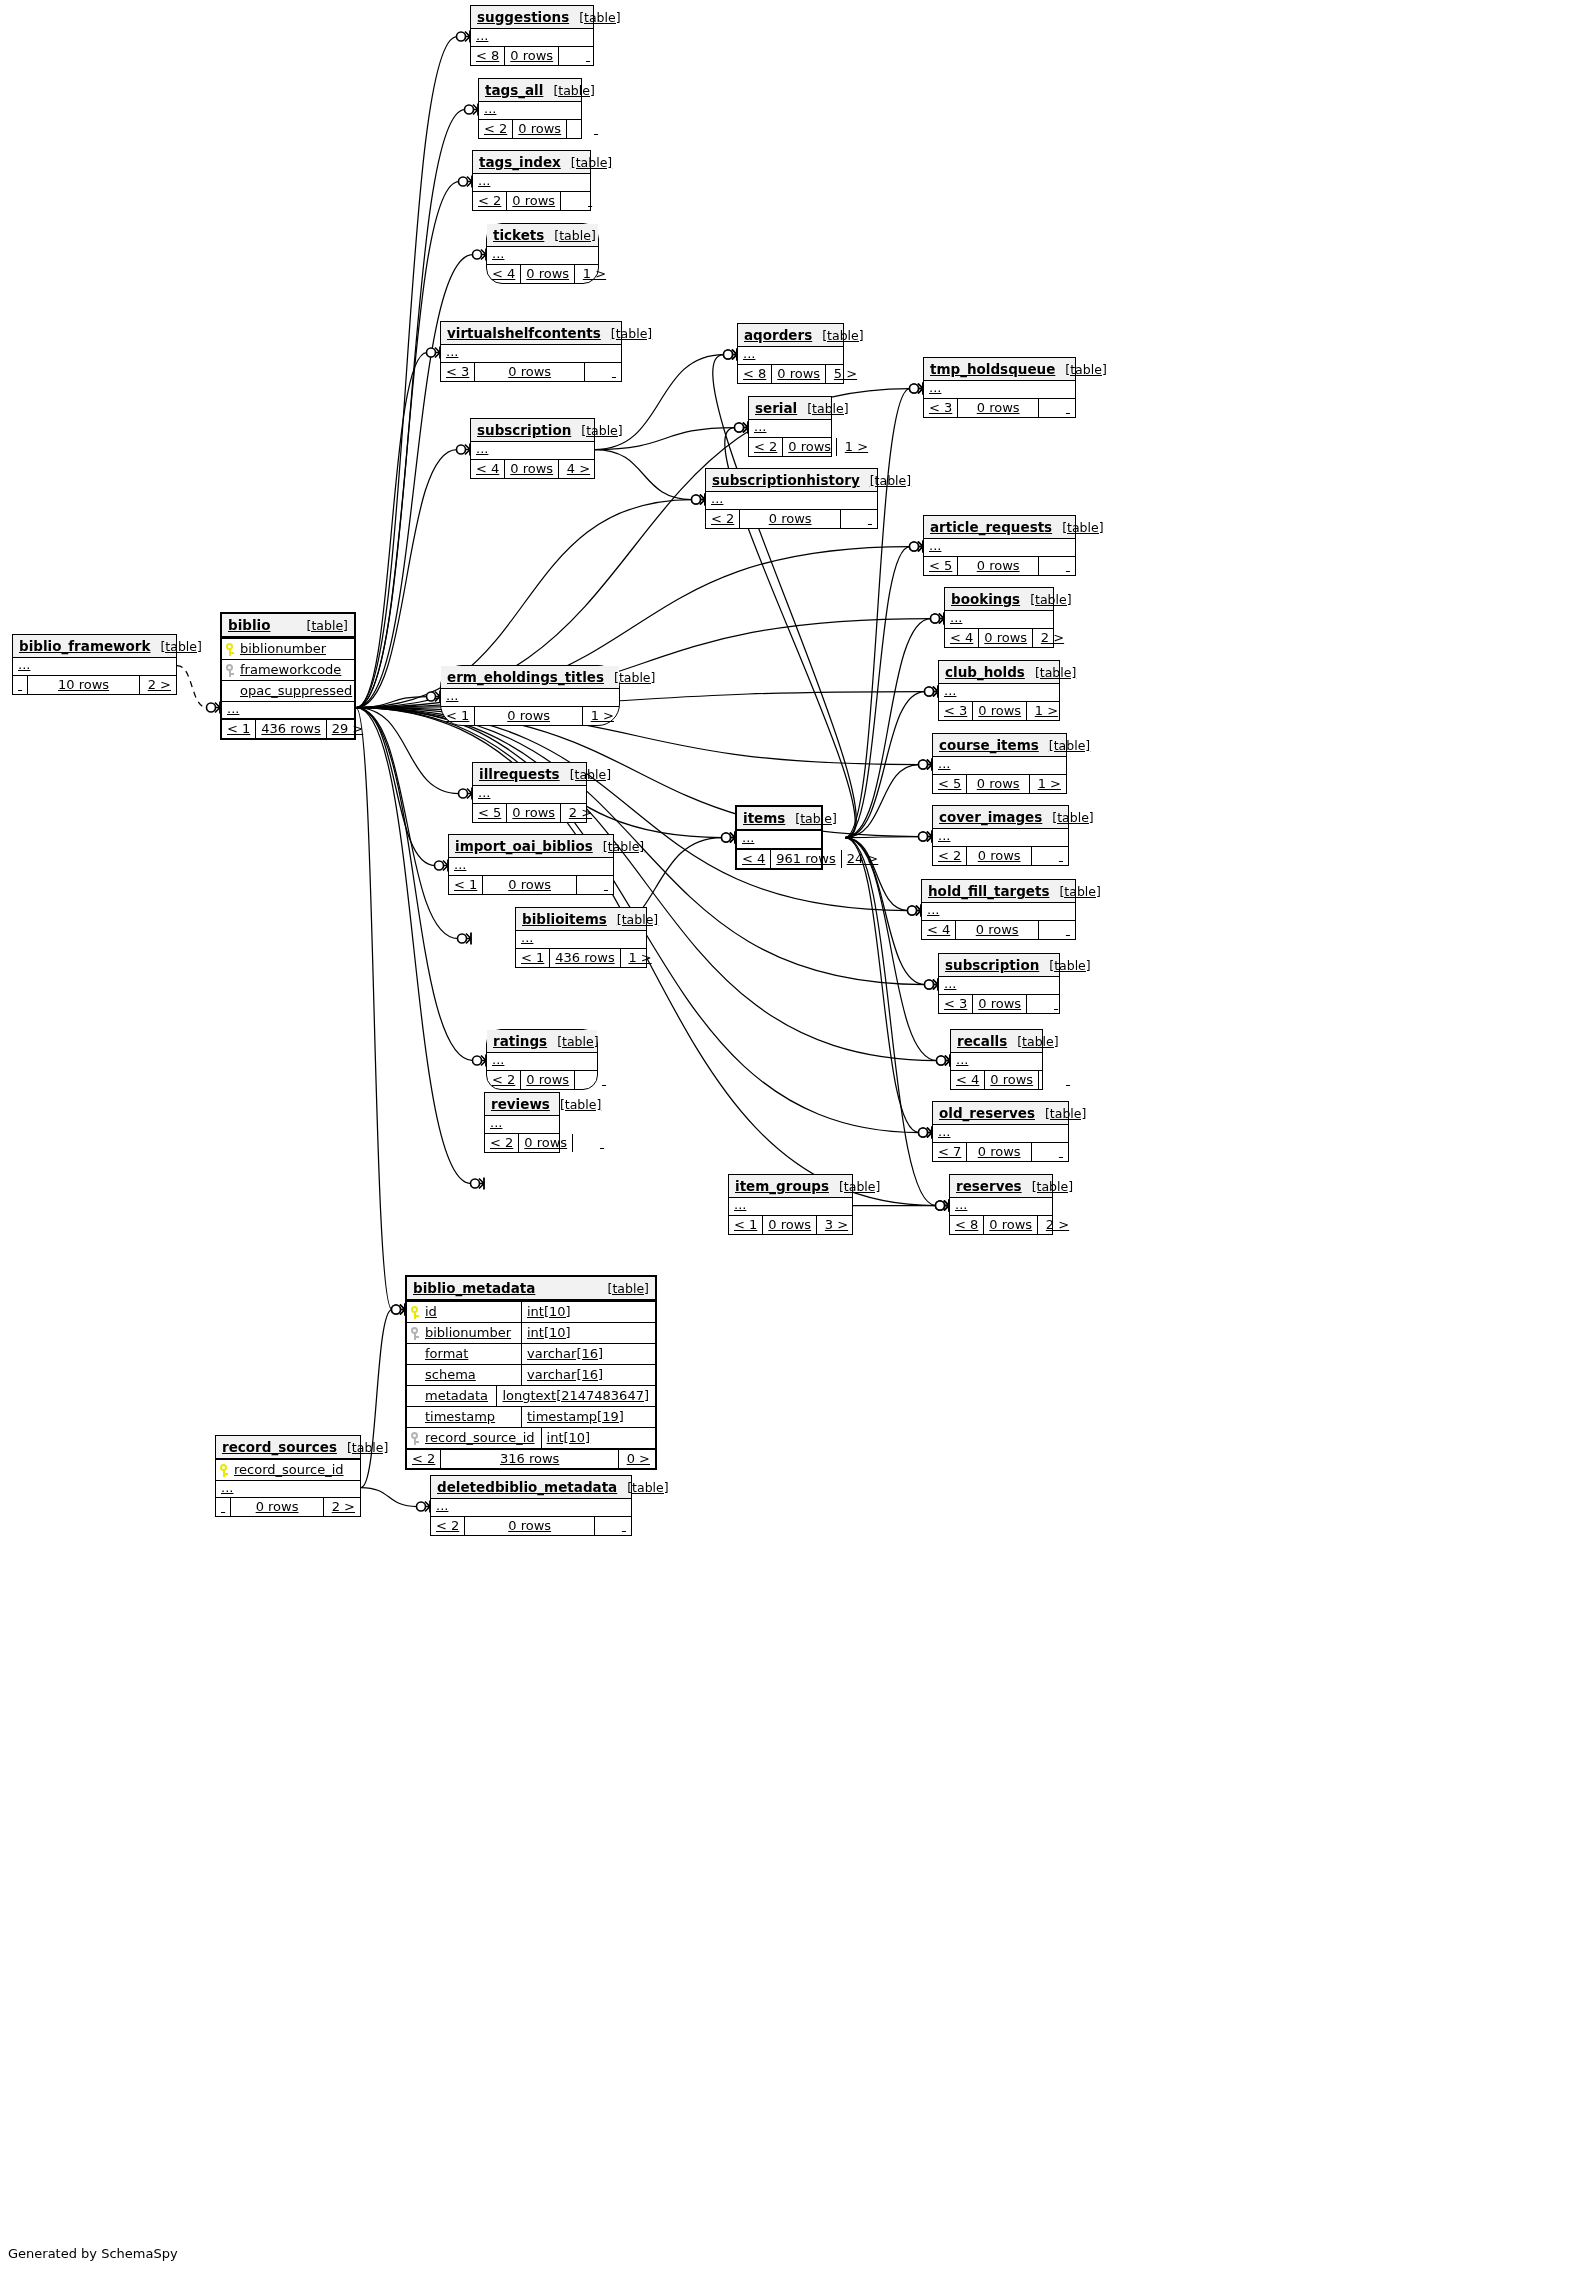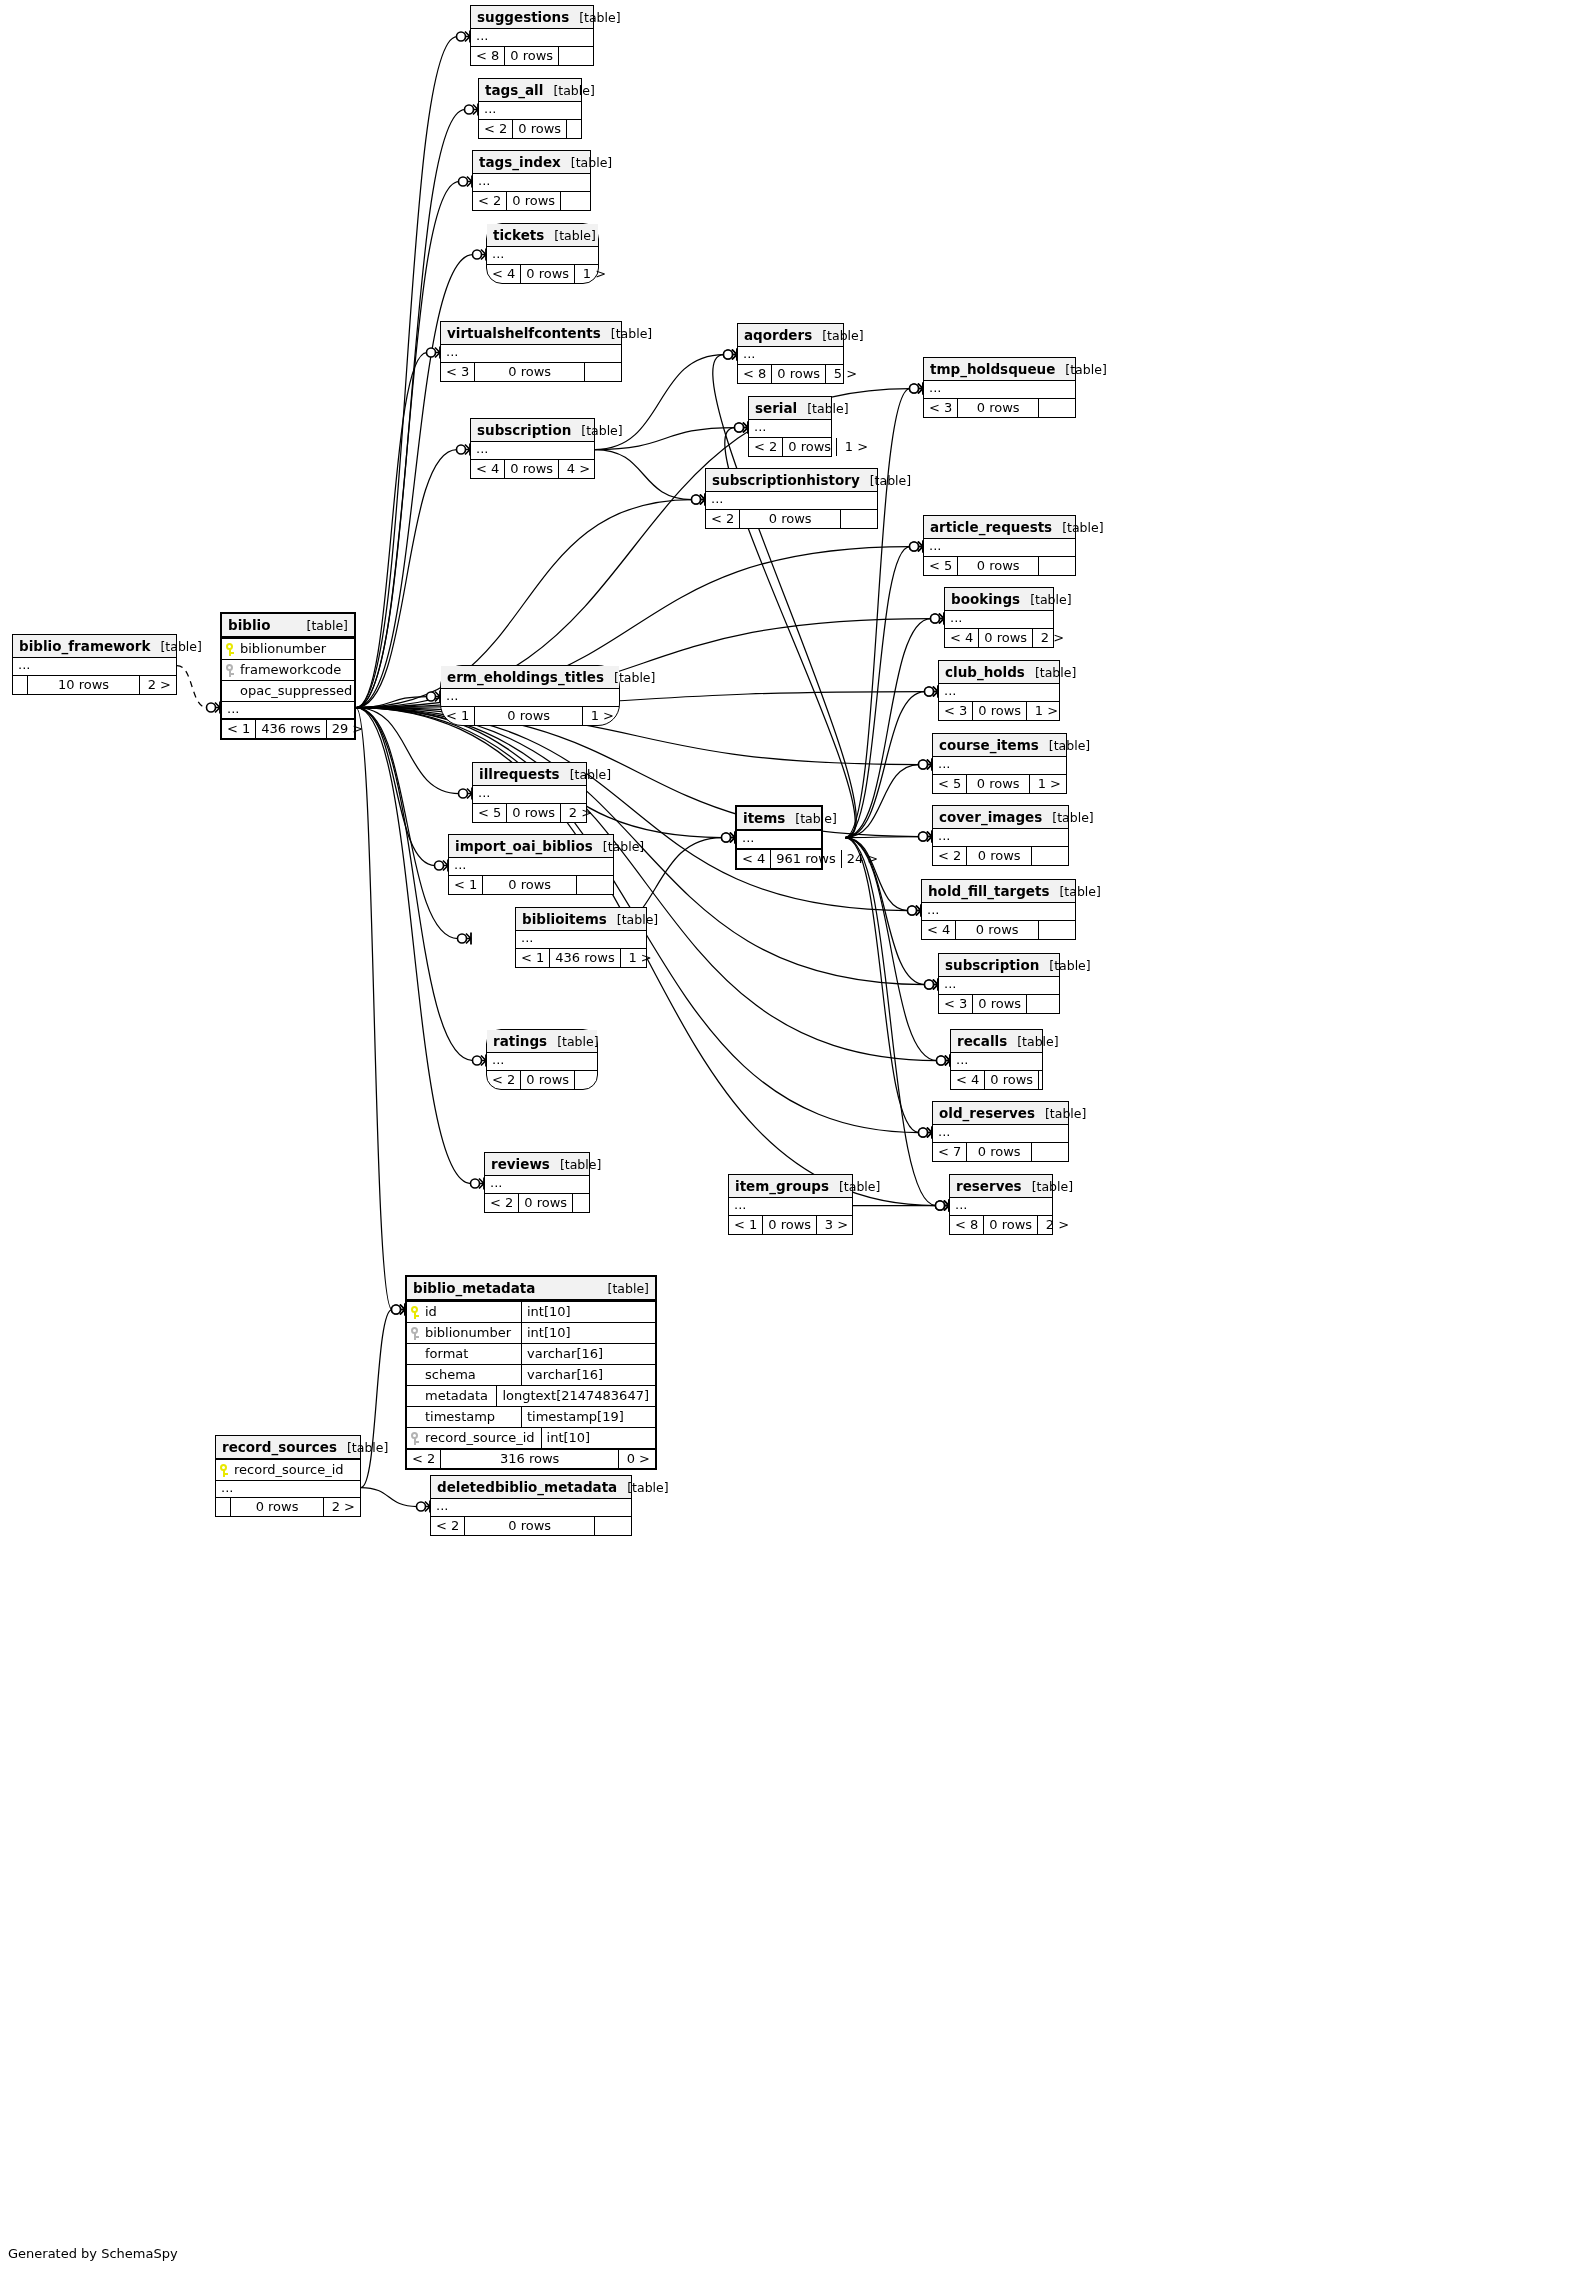--- a/index.html
+++ b/index.html
@@ -1,20 +1,20 @@
 <!DOCTYPE html>
 <html><head>
 <meta charset="utf-8">
 <style>
   html,body{margin:0;padding:0;background:#ffffff;}
   body{font-family:"DejaVu Sans","Liberation Sans",sans-serif;}
   #canvas{position:relative;width:1577px;height:2275px;overflow:hidden;background:#fff;}
   svg.edges{position:absolute;left:0;top:0;width:1577px;height:2275px;pointer-events:none;}
 
-  .tbl{position:absolute;border:1px solid #000;background:#fff;box-sizing:border-box;}
+  .tbl{position:absolute;border:1px solid #000;background:#fff;box-sizing:border-box;text-decoration:underline;}
   .tbl.bold{border:2px solid #000;}
   .tbl .hdr{background:#f2f2f2;border-bottom:1px solid #000;padding:3px 6px;display:flex;
             align-items:baseline;justify-content:space-between;white-space:nowrap;}
   .tbl.bold .hdr{border-bottom:2px solid #000;}
   .tbl .tname{font-weight:bold;font-size:13.5px;color:#000;}
   .tbl .ttag{font-size:12.5px;color:#000;padding-left:10px;}
   .tbl .ellipsis{padding:1px 5px 5px 5px;font-size:13px;line-height:12px;color:#000;height:17px;box-sizing:border-box;}
   .tbl .col{display:flex;border-top:1px solid #000;font-size:13px;}
   .tbl .cname{flex:1 1 auto;padding:2px 6px 3px 4px;display:flex;align-items:flex-end;gap:5px;white-space:nowrap;}
   .tbl .ctype{flex:0 0 auto;min-width:122px;padding:2px 6px 3px 5px;border-left:1px solid #000;white-space:nowrap;}
@@ -489,21 +489,21 @@
           <span class="tname">old_reserves</span>
           <span class="ttag">[table]</span>
         </div>
         <div class="ellipsis" style="border-top: 0px;">...</div>
         <div class="foot">
           <div class="f1">&lt; 7</div>
           <div class="f2">0 rows</div>
           <div class="f3">&nbsp;</div>
         </div>
       </div>
-      <div class="tbl" style="left: 484px; top: 1152px; width: 106px;">
+      <div class="tbl" style="left: 484px; top: 1092px; width: 76px;">
         <div class="hdr">
           <span class="tname">reviews</span>
           <span class="ttag">[table]</span>
         </div>
         <div class="ellipsis" style="border-top: 0px;">...</div>
         <div class="foot">
           <div class="f1">&lt; 2</div>
           <div class="f2">0 rows</div>
           <div class="f3">&nbsp;</div>
         </div>

